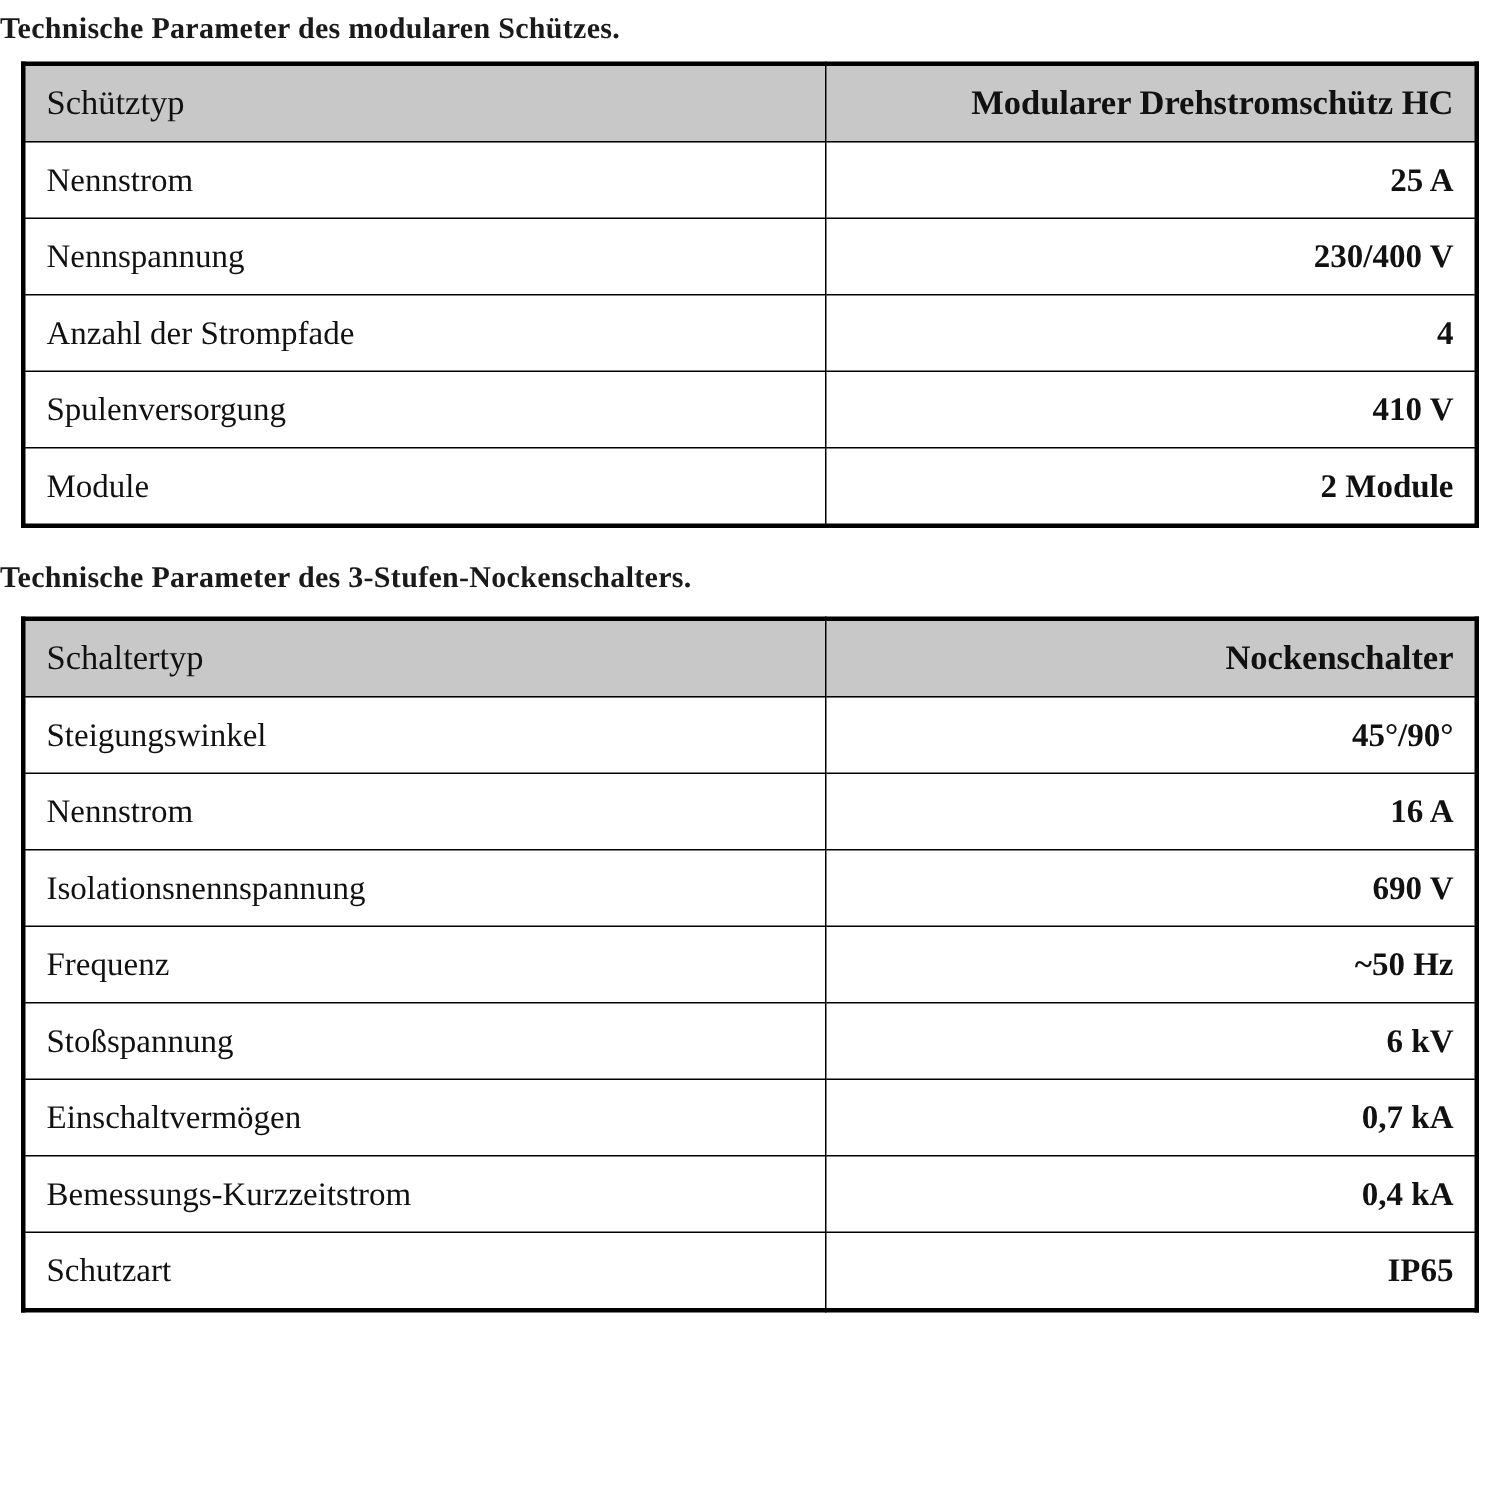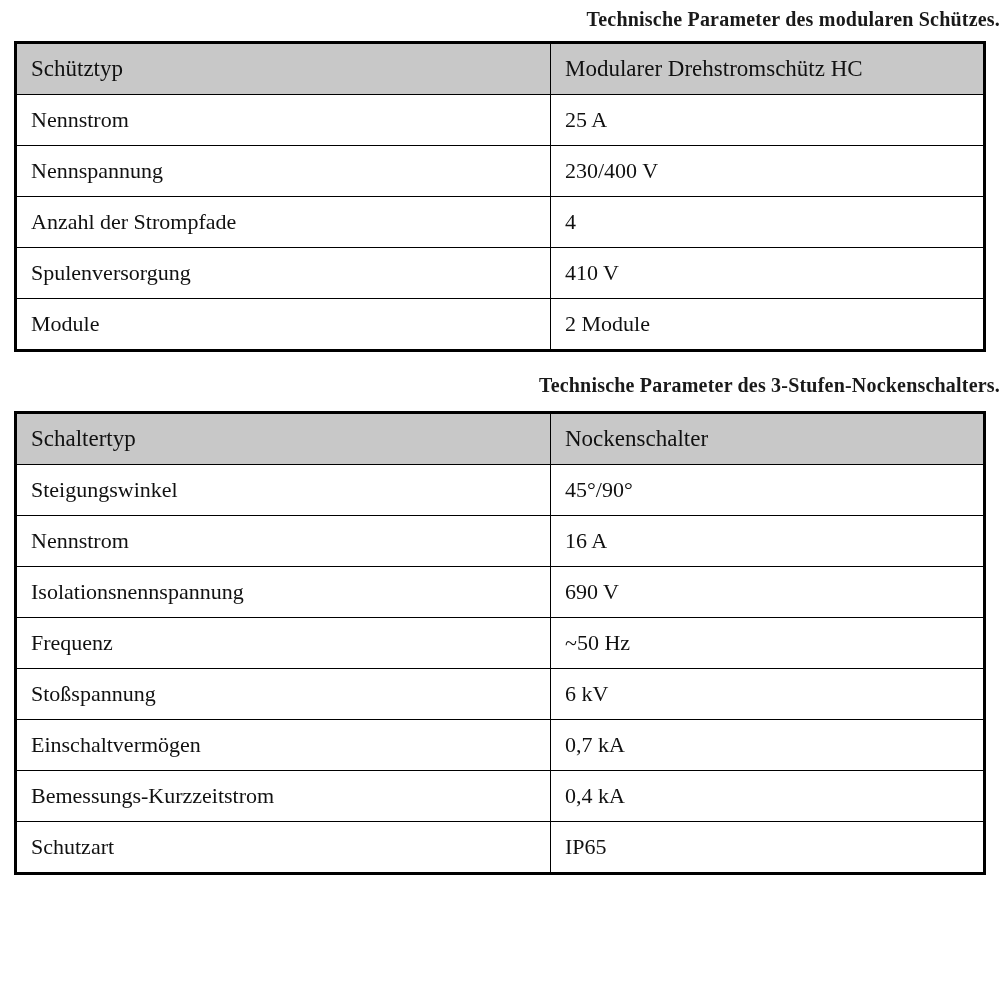--- a/index.html
+++ b/index.html
@@ -15,21 +15,21 @@
     overflow: hidden;
   }
   .page {
     width: 1000px;
     height: 1000px;
     box-sizing: border-box;
     padding: 0;
     position: relative;
   }
   .caption {
-    text-align: right;
+    text-align: left;
     font-family: "Liberation Serif", serif;
     font-weight: bold;
     font-size: 20px;
     letter-spacing: 0.2px;
     color: #1a1a1a;
   }
   .caption-1 { padding-top: 8px; padding-bottom: 10px; }
   .caption-2 { padding-top: 22px; padding-bottom: 12px; }
 
   table.param-table {
@@ -52,21 +52,22 @@
   table.param-table tr.header-row td {
     background: #c8c8c8;
     font-size: 23px;
   }
   td.col-label {
     width: 505px;
     text-align: left;
     margin-top: 32px;
   }
   td.col-value {
-    text-align: left;
+    text-align: right;
+    font-weight: bold;
   }
   .t2-wrap { margin-top: 2px; }
 </style>
 </head>
 <body>
 
 <div class="page">
 
   <div class="caption caption-1">Technische Parameter des modularen Schützes.</div>
 

